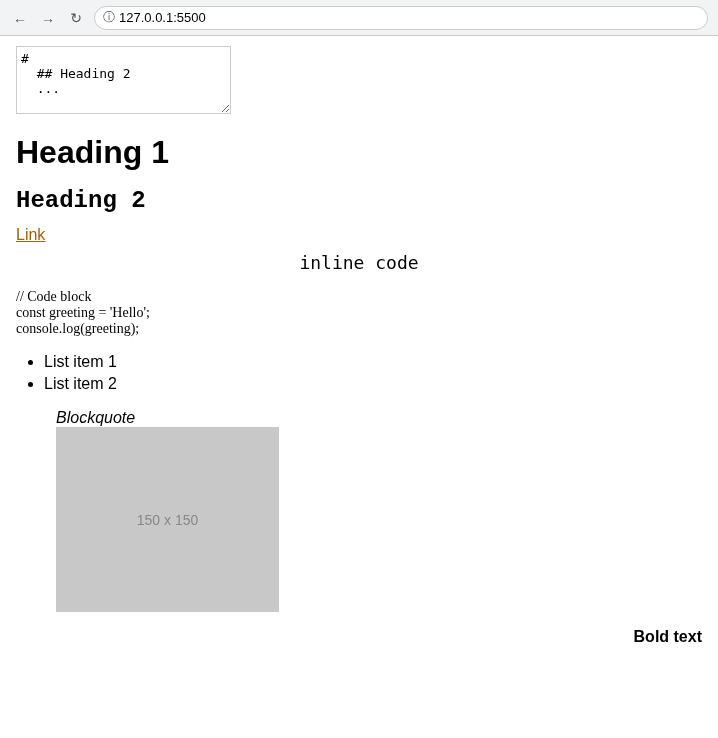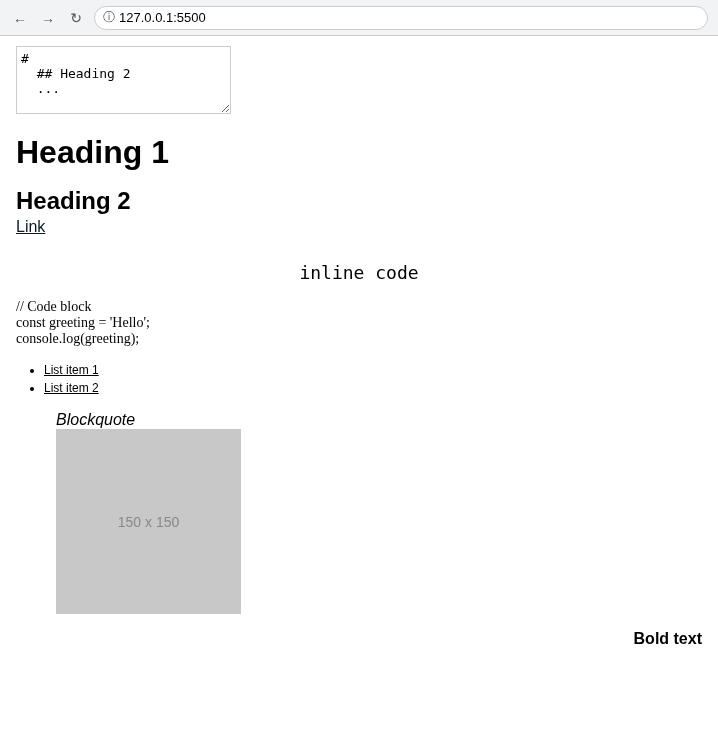--- a/index.html
+++ b/index.html
@@ -74,29 +74,29 @@
     .heading-1 {
       font-size: 2em;
       font-weight: bold;
       margin-bottom: 16px;
       font-family: Liberation Sans, sans-serif;
     }
 
     .heading-2 {
       font-size: 1.5em;
       font-weight: bold;
-      margin-bottom: 3px;
-      font-family: Liberation Sans, sans-serif;
+      margin-bottom: 12px;
+      font-family: Liberation Mono, monospace;
     }
 
     
     .demo-link {
-      color: #0f172a;
+      color: #a16207;
       display: block;
-      margin-bottom: 26px;
+      margin-bottom: 8px;
     }
 
     
     .inline-code {
       font-family: monospace;
       font-size: 18px;
       display: block;
       margin-bottom: 16px;
       text-align: center;
     }
@@ -111,38 +111,37 @@
     }
 
     
     .demo-list {
       margin-left: 28px;
       margin-bottom: 16px;
     }
 
     .demo-list li {
       margin-bottom: 4px;
-      font-size: 12px;
-      text-decoration: underline;
+      font-size: 16px;
     }
 
     
     .blockquote-section {
       margin-left: 40px;
       margin-bottom: 16px;
     }
 
     .blockquote-label {
       font-size: 16px;
       font-style: italic;
     }
 
     
     .placeholder-image {
-      width: 185px;
+      width: 223px;
       height: 185px;
       background: #c8c8c8;
       display: flex;
       align-items: center;
       justify-content: center;
       color: #888;
       font-size: 14px;
     }
 
     

